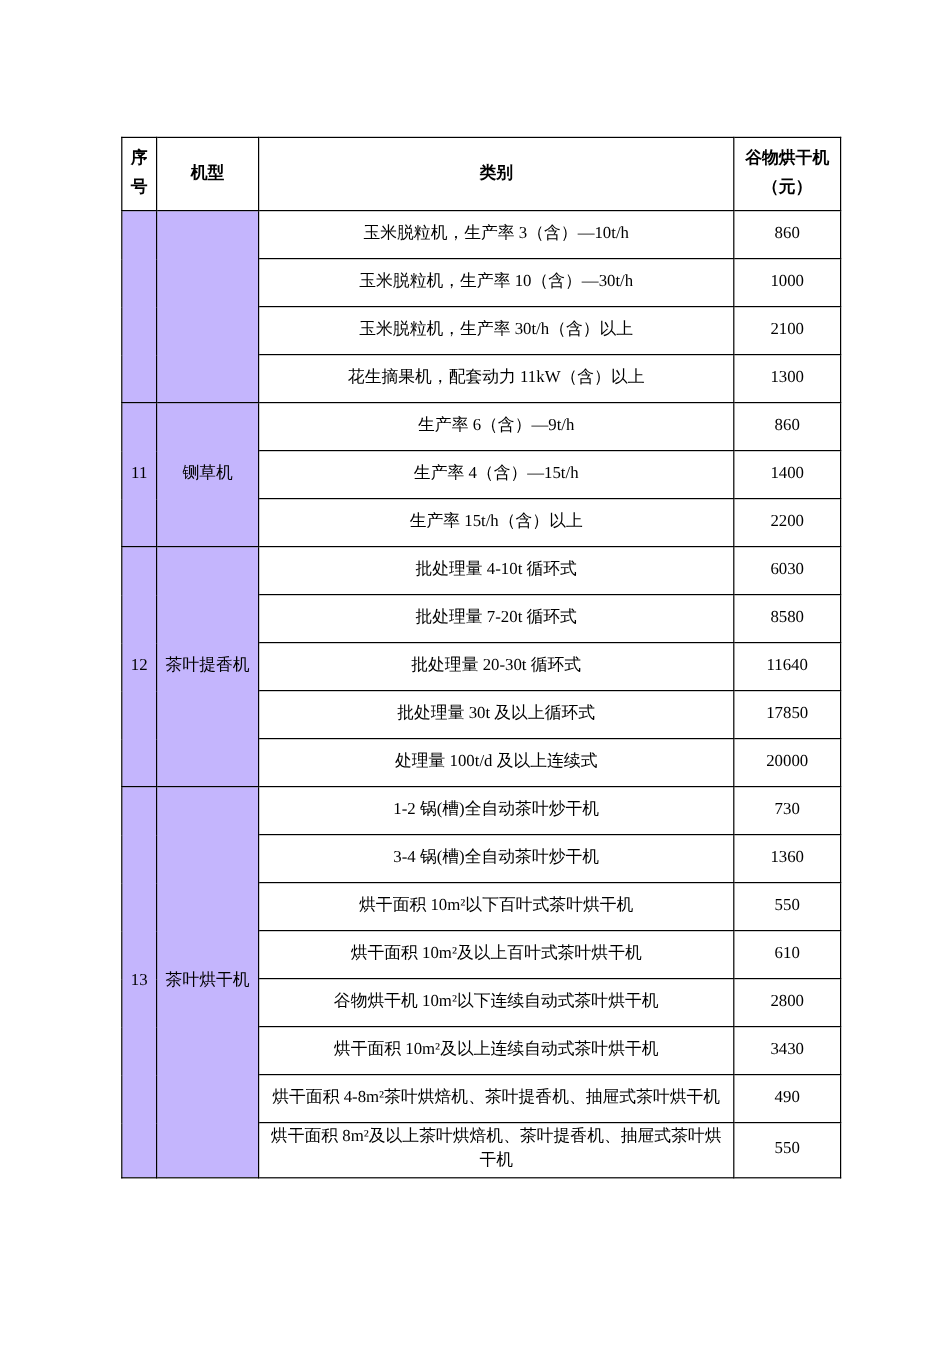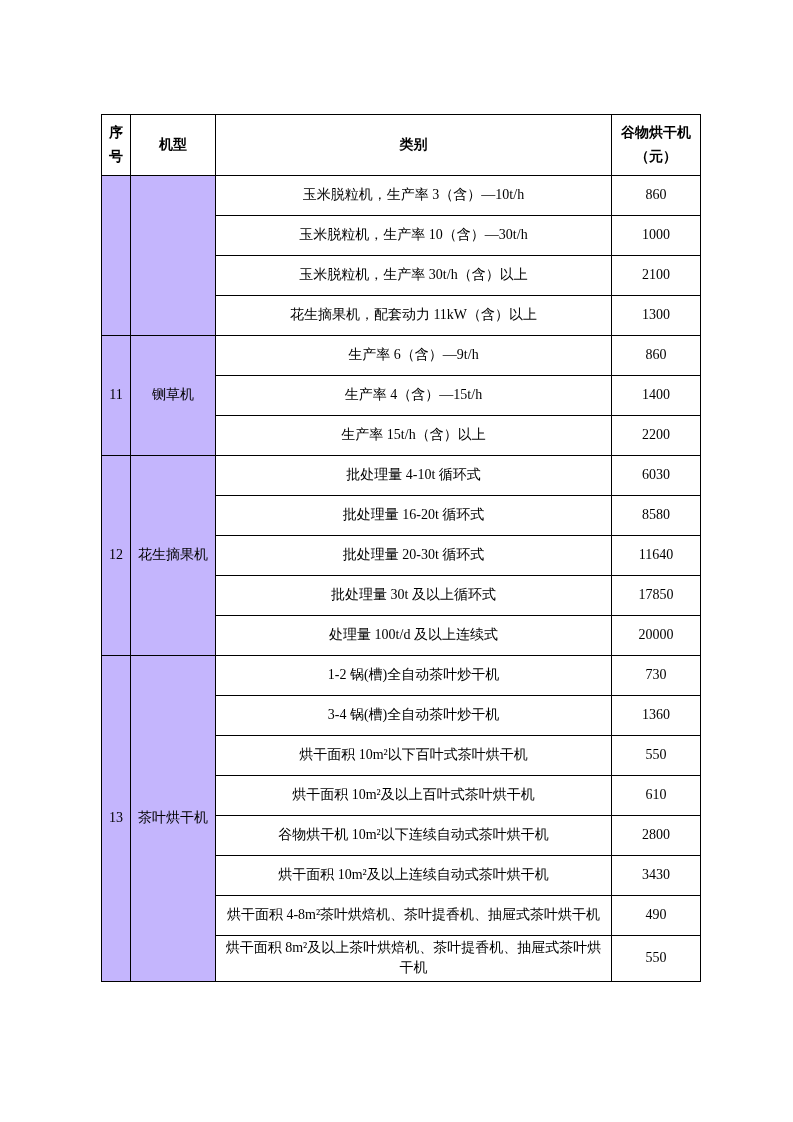--- a/index.html
+++ b/index.html
@@ -92,26 +92,26 @@
           <tr>
             <td class="col-category">生产率 4（含）—15t/h</td>
             <td class="col-subsidy">1400</td>
           </tr>
           <tr>
             <td class="col-category">生产率 15t/h（含）以上</td>
             <td class="col-subsidy">2200</td>
           </tr>
           <tr>
             <td rowspan="5" class="col-no">12</td>
-            <td rowspan="5" class="col-model">花生摘果机</td>
+            <td rowspan="5" class="col-model">茶叶提香机</td>
             <td class="col-category">批处理量 4-10t 循环式</td>
             <td class="col-subsidy">6030</td>
           </tr>
           <tr>
-            <td class="col-category">批处理量 16-20t 循环式</td>
+            <td class="col-category">批处理量 7-20t 循环式</td>
             <td class="col-subsidy">8580</td>
           </tr>
           <tr>
             <td class="col-category">批处理量 20-30t 循环式</td>
             <td class="col-subsidy">11640</td>
           </tr>
           <tr>
             <td class="col-category">批处理量 30t 及以上循环式</td>
             <td class="col-subsidy">17850</td>
           </tr>

